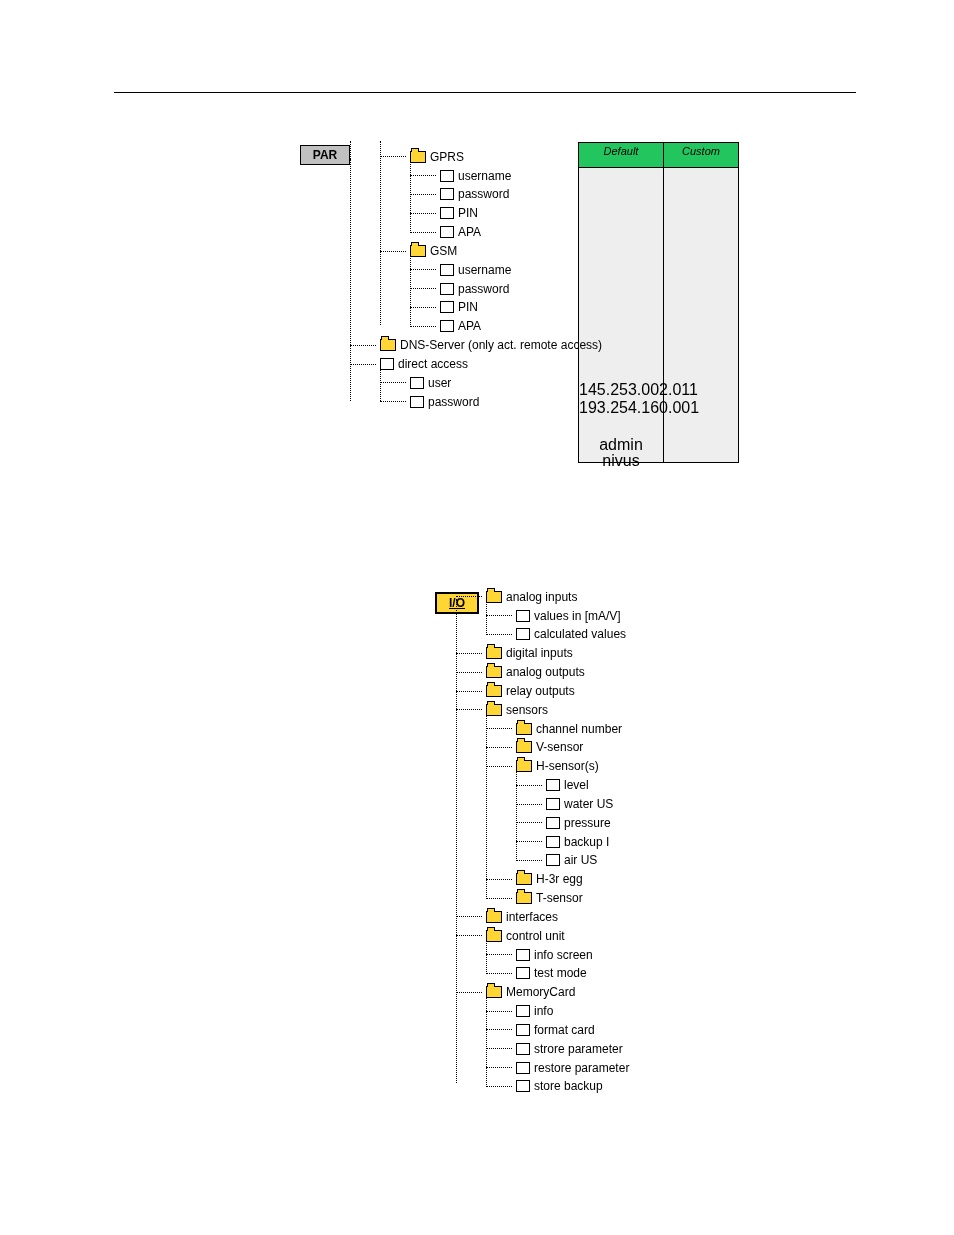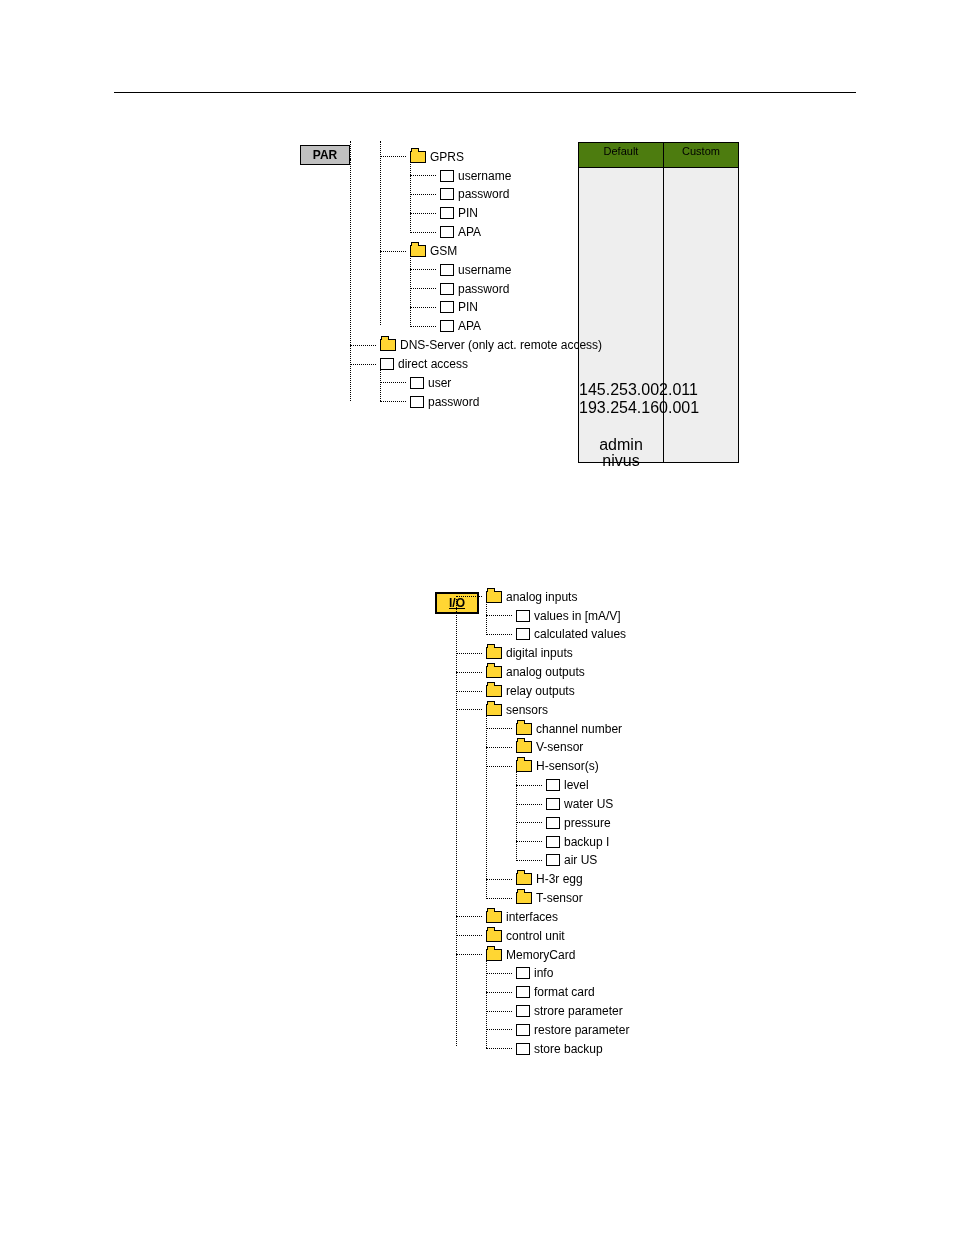--- a/index.html
+++ b/index.html
@@ -127,21 +127,22 @@
   .table-top td, .table-top th {
     border: 1px solid #000;
     font-size: 11px;
     font-weight: normal;
     text-align: center;
     padding: 2px 4px;
     vertical-align: top;
   }
   .table-top th {
     height: 20px;
-    background: #4d7c0f;
+    background: #22c55e;
+    font-style: italic;
   }
   .table-top .col-def { width: 76px; }
   .table-top .col-cus { width: 66px; }
   .table-top tr.body td {
     height: 290px;
     background: #eee;
     vertical-align: top;
     font-size: 16px;
     text-align: right;
     padding-right: 2px;
@@ -260,20 +261,24 @@
               <div class="node"><span class="dotline-h"></span><span class="icon"></span><span class="label">water US</span></div>
               <div class="node"><span class="dotline-h"></span><span class="icon"></span><span class="label">pressure</span></div>
               <div class="node"><span class="dotline-h"></span><span class="icon"></span><span class="label">backup I</span></div>
               <div class="node"><span class="dotline-h"></span><span class="icon"></span><span class="label">air US</span></div>
             </div>
             <div class="node"><span class="dotline-h"></span><span class="folder"></span><span class="label">H-3r egg</span></div>
             <div class="node"><span class="dotline-h"></span><span class="folder"></span><span class="label">T-sensor</span></div>
           </div>
           <div class="node"><span class="dotline-h"></span><span class="folder"></span><span class="label">interfaces</span></div>
           <div class="node"><span class="dotline-h"></span><span class="folder"></span><span class="label">control unit</span></div>
+          <div class="subtree">
+            <div class="node"><span class="dotline-h"></span><span class="icon"></span><span class="label">info screen</span></div>
+            <div class="node"><span class="dotline-h"></span><span class="icon"></span><span class="label">test mode</span></div>
+          </div>
           <div class="node"><span class="dotline-h"></span><span class="folder"></span><span class="label">MemoryCard</span></div>
           <div class="subtree">
             <div class="node"><span class="dotline-h"></span><span class="icon"></span><span class="label">info</span></div>
             <div class="node"><span class="dotline-h"></span><span class="icon"></span><span class="label">format card</span></div>
             <div class="node"><span class="dotline-h"></span><span class="icon"></span><span class="label">strore parameter</span></div>
             <div class="node"><span class="dotline-h"></span><span class="icon"></span><span class="label">restore parameter</span></div>
             <div class="node"><span class="dotline-h"></span><span class="icon"></span><span class="label">store backup</span></div>
           </div>
         </div>
       </div>

